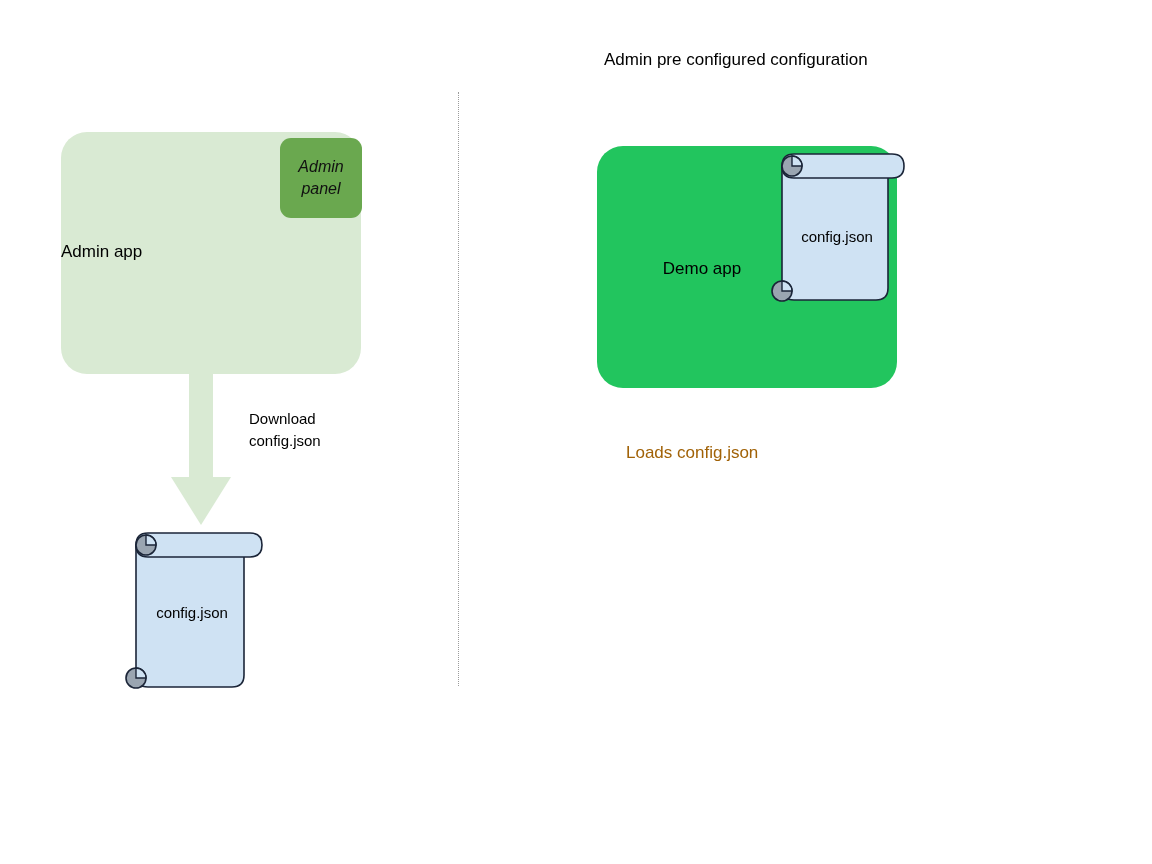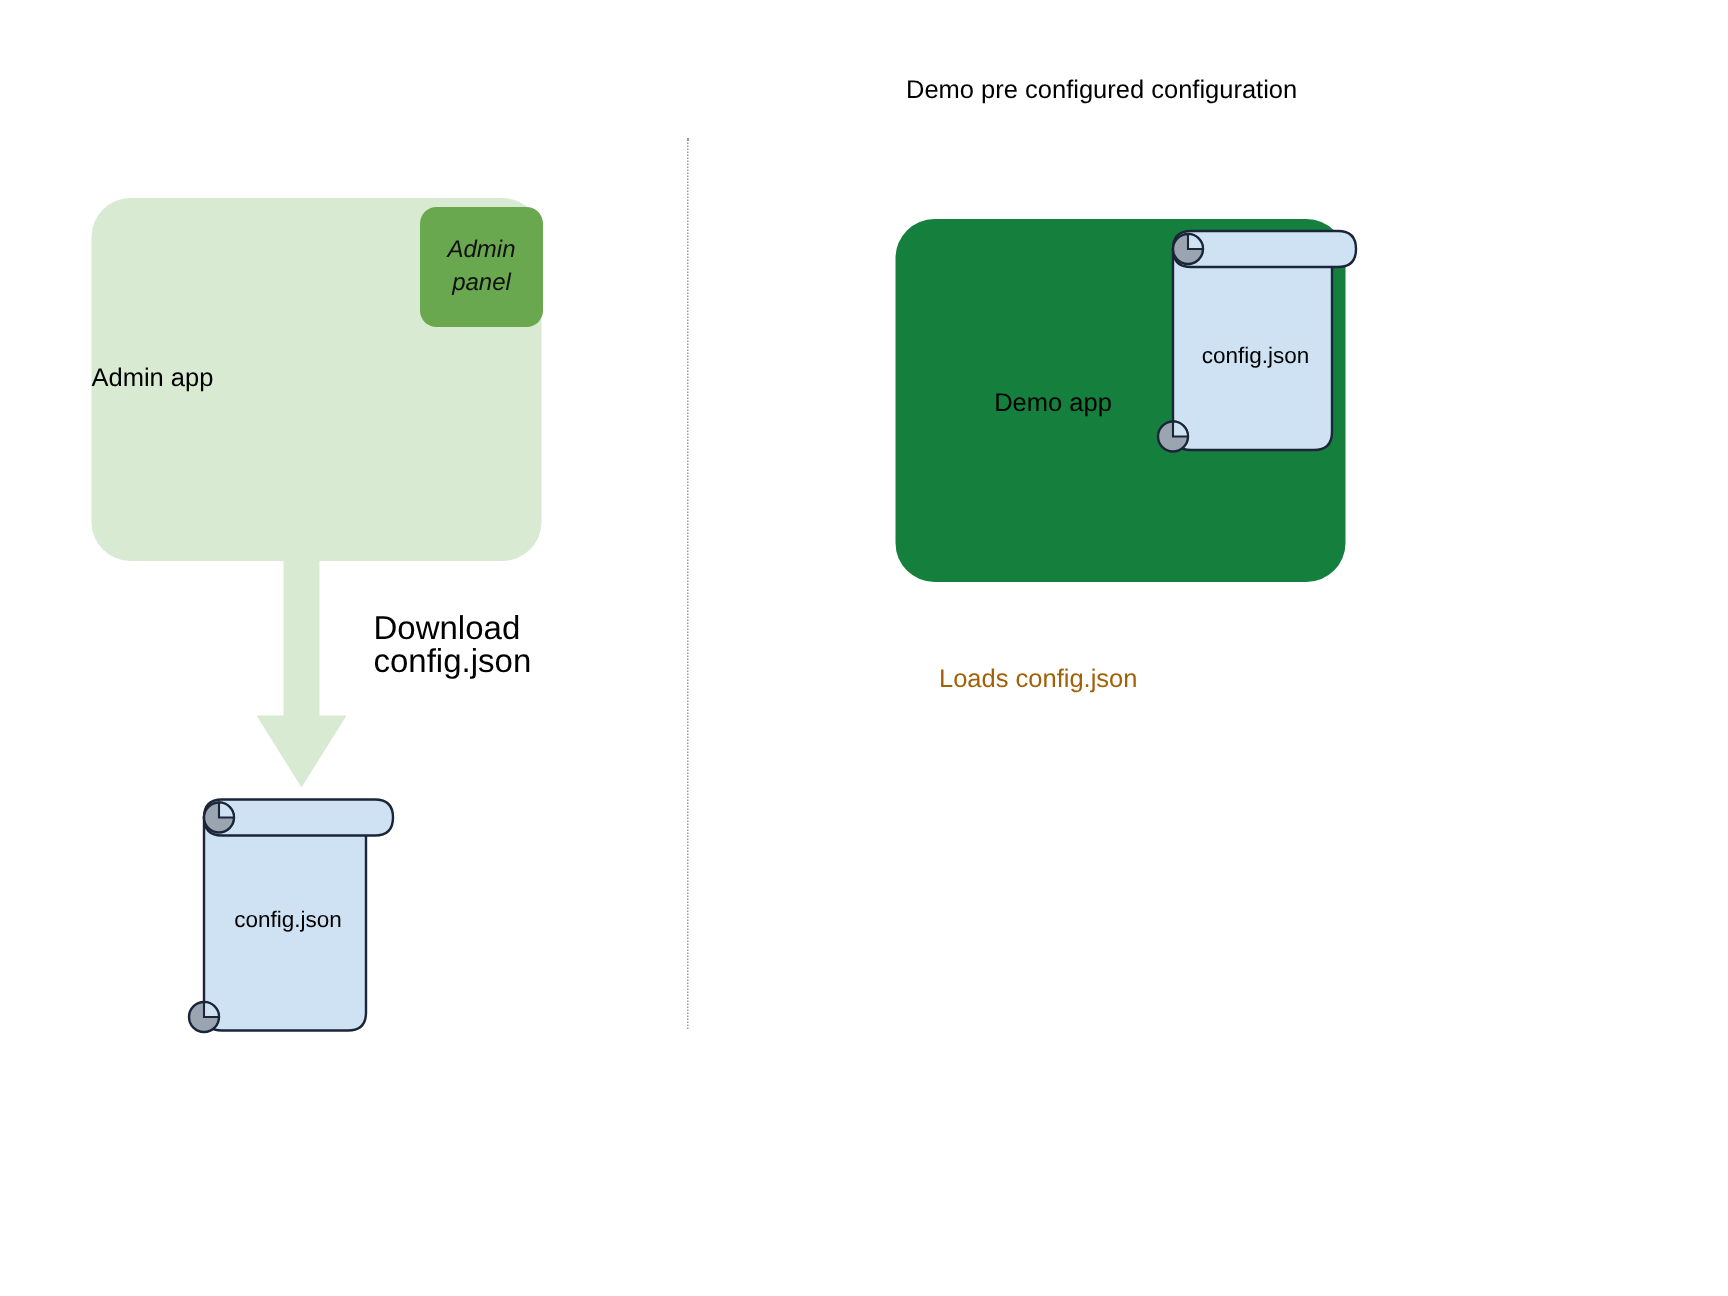--- a/index.html
+++ b/index.html
@@ -80,39 +80,39 @@
     position: absolute;
     left: 171px;
     top: 372px;
     width: 60px;
     height: 153px;
   }
   .arrow-label {
     position: absolute;
     left: 249px;
     top: 408px;
-    font-size: 22px;
+    font-size: 15px;
     line-height: 22px;
     color: #000000;
     white-space: nowrap;
   }
 
   
   .doc {
     position: absolute;
   }
 
   
   .demo-card {
     position: absolute;
     left: 597px;
     top: 146px;
     width: 300px;
     height: 242px;
-    background: #15803d;
+    background: #22c55e;
     border-radius: 26px;
   }
   .demo-card-label {
     position: absolute;
     left: 0;
     top: 113px;
     width: 210px;
     text-align: center;
     font-size: 17px;
     color: #000000;
@@ -125,21 +125,21 @@
     color: #a16207;
     white-space: nowrap;
   }
 </style>
 </head>
 <body>
 
 <div class="canvas">
 
 
-  <div class="title" id="title-right">Demo pre configured configuration</div>
+  <div class="title" id="title-right">Admin pre configured configuration</div>
 
   <div class="divider"></div>
 
   <div class="admin-card">
     <div class="admin-card-label">Admin app</div>
     <div class="admin-panel">Admin panel</div>
   </div>
 
   <svg class="arrow" viewBox="0 0 60 153">
     <polygon points="18,0 42,0 42,105 60,105 30,153 0,105 18,105" fill="#d9ead3"></polygon>

